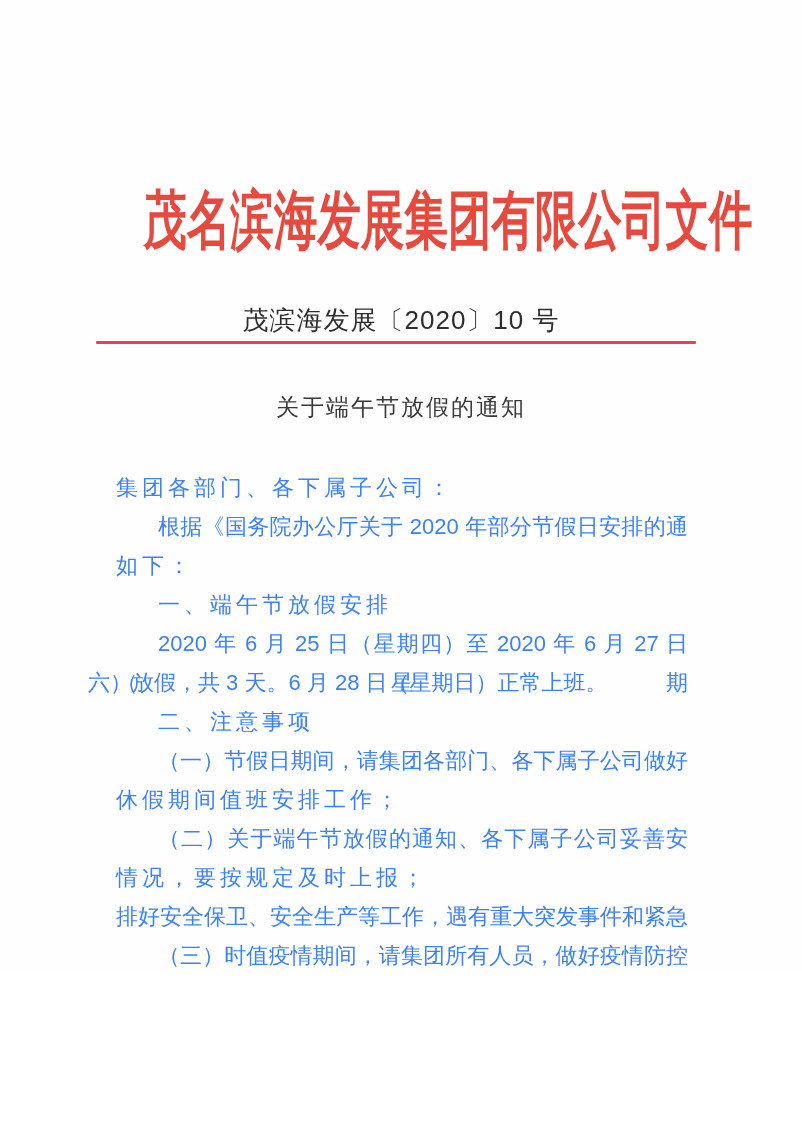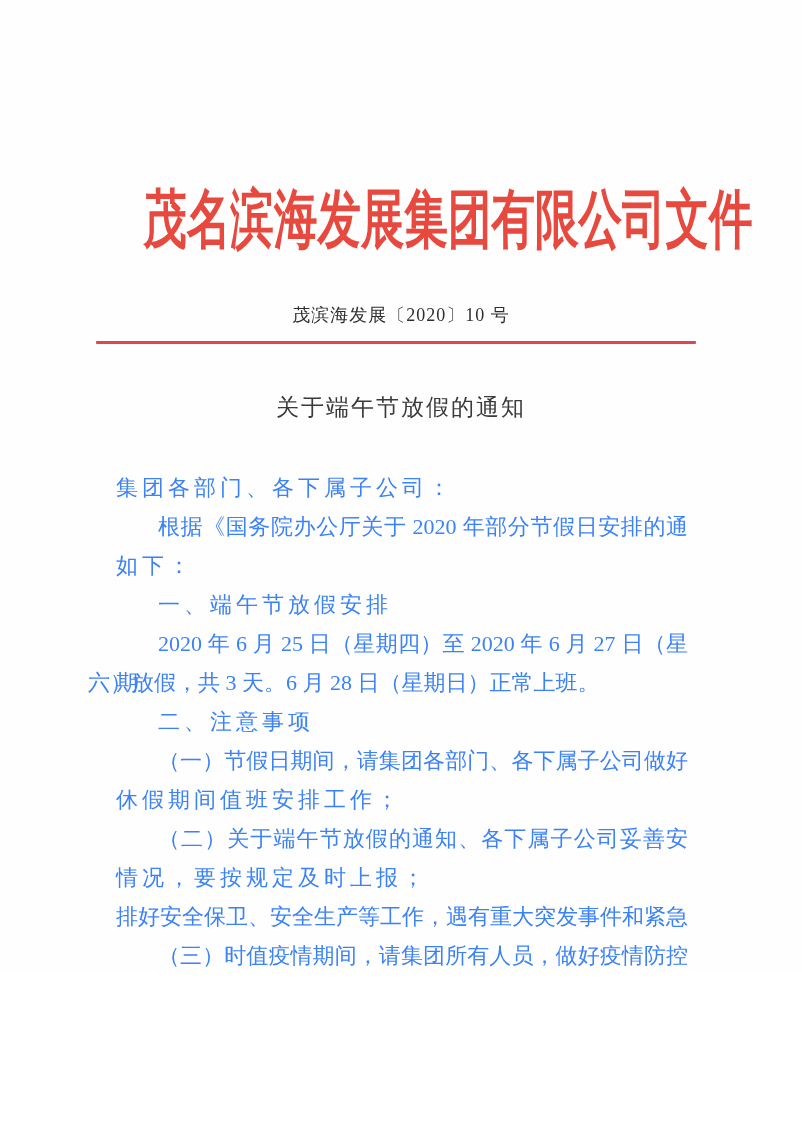--- a/index.html
+++ b/index.html
@@ -2,21 +2,21 @@
 <html><head>
 <meta charset="utf-8">
 <style>
   html, body { margin: 0; padding: 0; background: #ffffff; }
   .page {
     position: relative;
     width: 802px;
     height: 970px;
     background: #fefefe;
     overflow: hidden;
-    font-family: Liberation Serif, serif;
+    font-family: Liberation Sans, sans-serif;
   }
   
   .big-title-wrap {
     position: absolute;
     top: 178px;
     left: 0;
     width: 100%;
     height: 84px;
     text-align: center;
   }
@@ -31,21 +31,21 @@
     transform-origin: 50% 50%;
     letter-spacing: 0;
   }
   
   .doc-no {
     position: absolute;
     top: 303px;
     left: 0;
     width: 100%;
     text-align: center;
-    font-size: 18px;
+    font-size: 26px;
     letter-spacing: 1px;
     color: #2e2e2e;
   }
   
   .rule {
     position: absolute;
     top: 341px;
     left: 96px;
     width: 600px;
     height: 3px;

